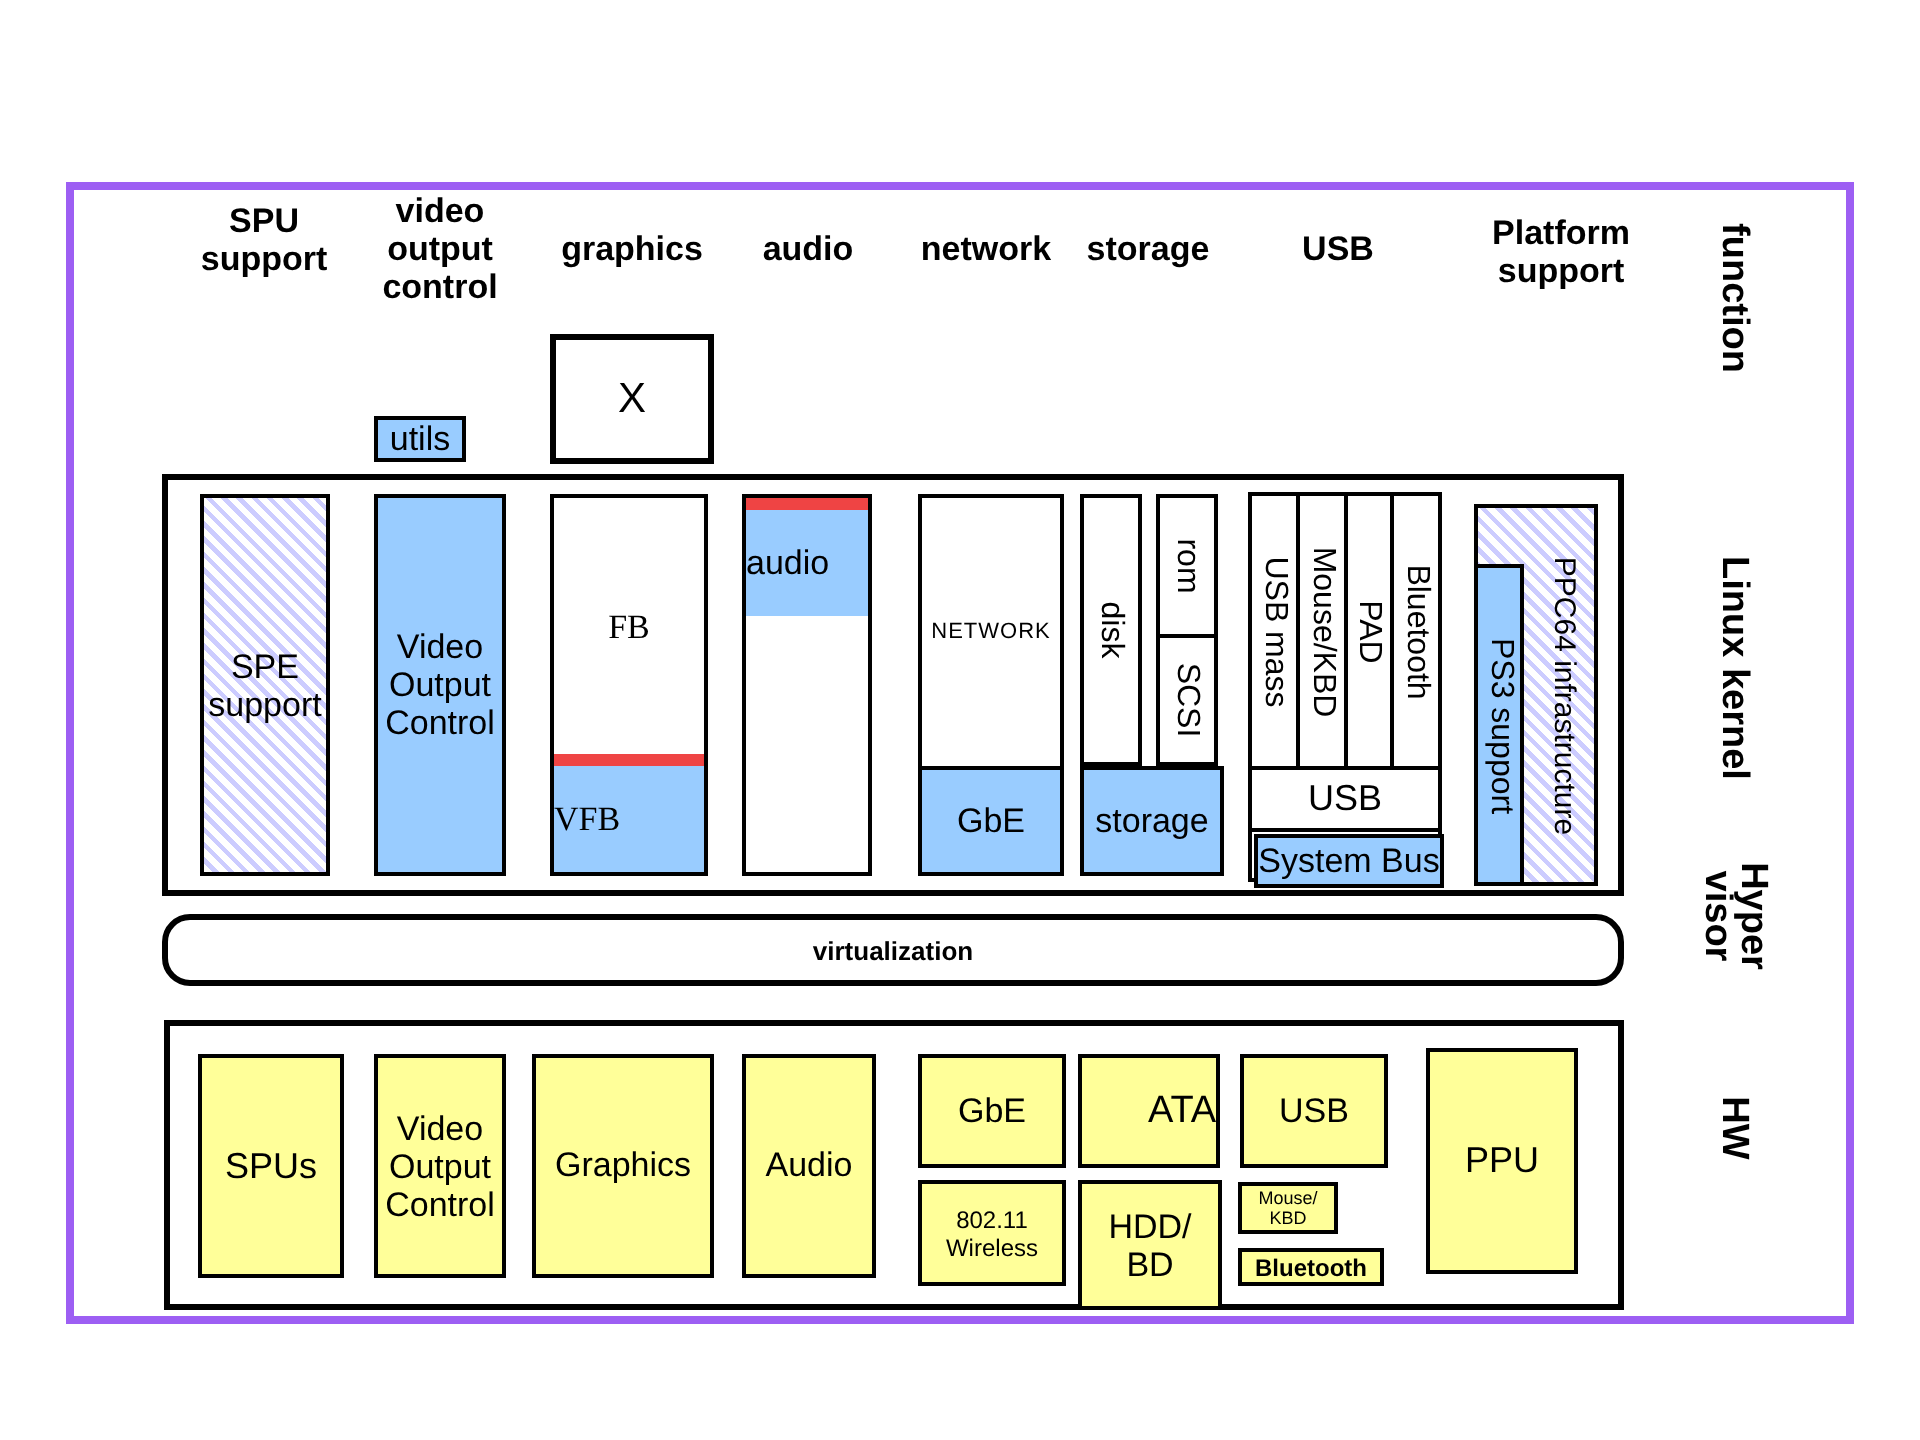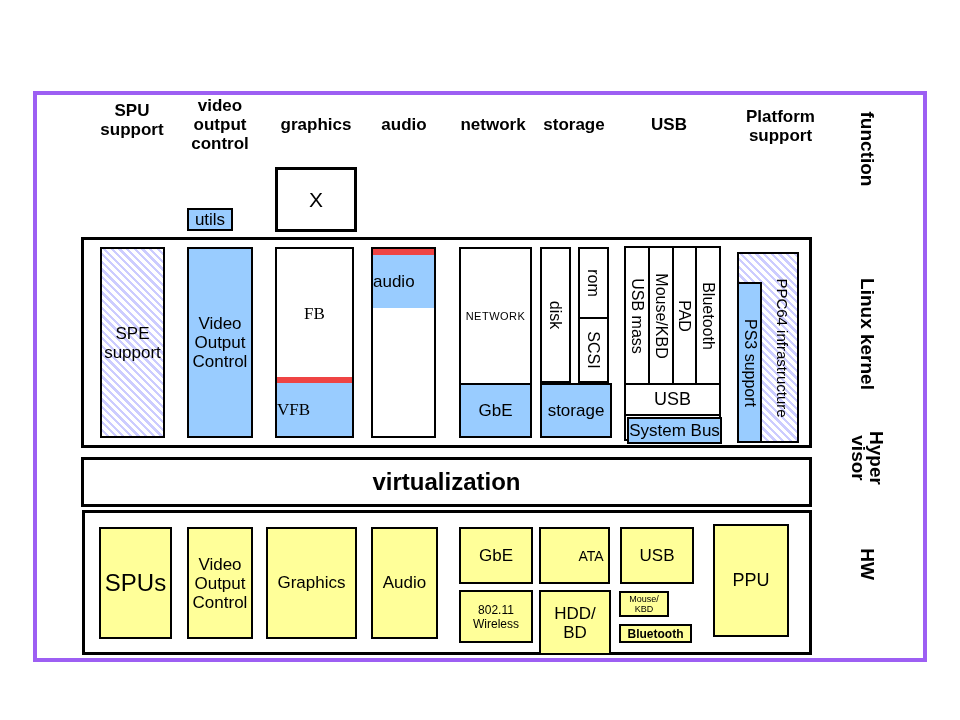--- a/index.html
+++ b/index.html
@@ -164,44 +164,44 @@
   </div>
 </div>
 
 <div class="abs box hatch" style="left:737px; top:252px; width:62px; height:191px;">
     <span class="rot" style="left:43px; top:94px; font-size:15px;">PPC64 infrastructure</span>
   </div>
 <div class="abs box blue" style="left:737px; top:282px; width:25px; height:161px;">
     <span class="rot rlbl" style="left:11px; top:79px;">PS3 support</span>
   </div>
 
-<div class="abs frame cc" style="left:81px; top:457px; width:731px; height:50px; font-weight:bold; font-size:24px;">
+<div class="abs frame cc" style="left:81px; top:457px; width:731px; height:36px; font-weight:bold; font-size:13px;border-radius:14px;">
     <span>virtualization</span>
   </div>
 
 <div class="abs frame" style="left:82px; top:510px; width:730px; height:145px;"></div>
 
-<div class="abs box yellow cc" style="left:99px; top:527px; width:73px; height:112px; font-size:24px;">
+<div class="abs box yellow cc" style="left:99px; top:527px; width:73px; height:112px; font-size:18px;">
     <span>SPUs</span>
   </div>
 <div class="abs box yellow cc pre" style="left:187px; top:527px; width:66px; height:112px; font-size:17px; line-height:19px;"><span class="pre">Video
 Output
 Control</span></div>
 <div class="abs box yellow cc" style="left:266px; top:527px; width:91px; height:112px; font-size:17px;">
     <span>Graphics</span>
   </div>
 <div class="abs box yellow cc" style="left:371px; top:527px; width:67px; height:112px; font-size:17px;">
     <span>Audio</span>
   </div>
 <div class="abs box yellow cc" style="left:459px; top:527px; width:74px; height:57px; font-size:17px;">
     <span>GbE</span>
   </div>
 <div class="abs box yellow cc pre" style="left:459px; top:590px; width:74px; height:53px; font-size:12px; line-height:14px;"><span class="pre">802.11
 Wireless</span></div>
-<div class="abs box yellow cc" style="left:539px; top:527px; width:71px; height:57px; font-size:14px;padding-left:33px;">
+<div class="abs box yellow cc" style="left:539px; top:527px; width:71px; height:57px; font-size:19px;padding-left:33px;">
     <span>ATA</span>
   </div>
 <div class="abs box yellow cc pre" style="left:539px; top:590px; width:72px; height:65px; font-size:17px; line-height:19px;"><span class="pre">HDD/
 BD</span></div>
 <div class="abs box yellow cc" style="left:620px; top:527px; width:74px; height:57px; font-size:17px;">
     <span>USB</span>
   </div>
 <div class="abs box yellow cc pre" style="left:619px; top:591px; width:50px; height:26px; font-size:9px; line-height:10px;"><span class="pre">Mouse/
 KBD</span></div>
 <div class="abs box yellow cc" style="left:619px; top:624px; width:73px; height:19px; font-size:12px; font-weight:bold;">

